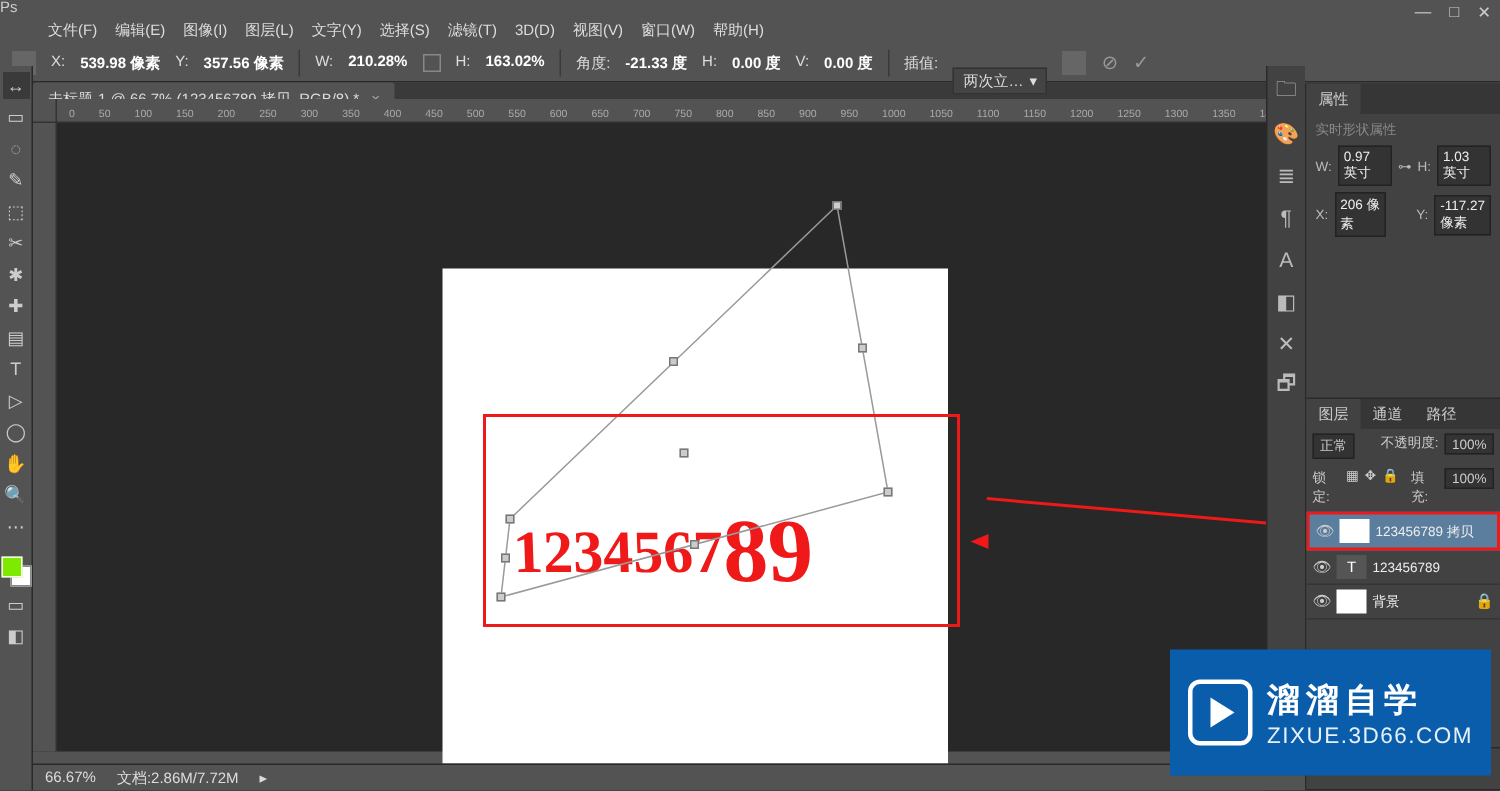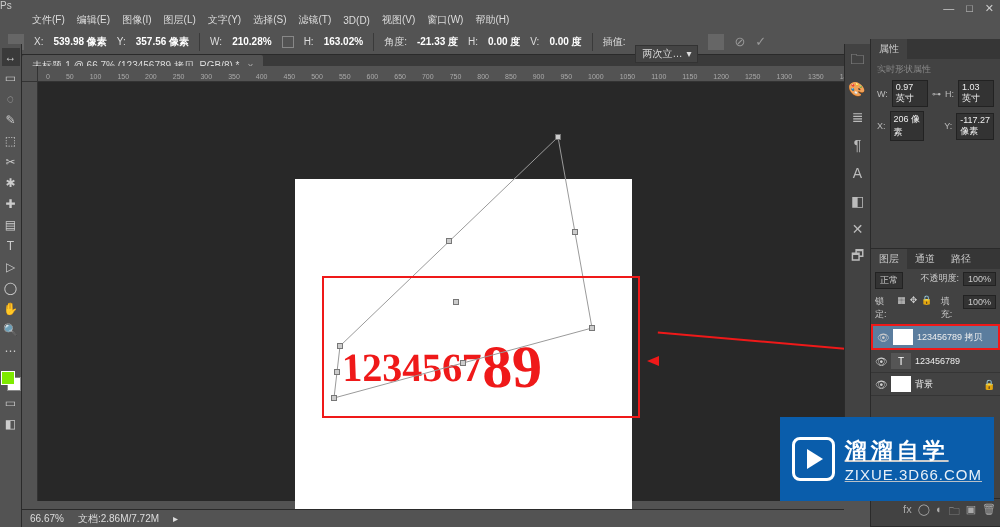--- a/index.html
+++ b/index.html
@@ -70,21 +70,21 @@
   .toolbox .tool.active{background:#3a3a3a;}
   .toolbox .swatch{margin-top:8px;position:relative;width:20px;height:20px;}
   .fg{position:absolute;left:0;top:0;width:14px;height:14px;background:#7eea00;border:1px solid #fff;}
   .bg{position:absolute;right:0;bottom:0;width:14px;height:14px;background:#fff;border:1px solid #888;}
   .rdock{
     position:absolute;right:130px;top:44px;width:26px;bottom:26px;background:#424242;border-left:1px solid #2a2a2a;
     display:flex;flex-direction:column;align-items:center;gap:10px;padding-top:8px;
   }
   .rdock .ricon{width:18px;height:18px;color:#bbb;font-size:14px;display:flex;align-items:center;justify-content:center;}
   .panels{
-    position:absolute;right:0;top:39px;width:130px;bottom:0;background:#424242;border-left:1px solid #2a2a2a;
+    position:absolute;right:0;top:56px;width:130px;bottom:0;background:#424242;border-left:1px solid #2a2a2a;
     display:flex;flex-direction:column;
   }
   .panel{background:#424242;border-bottom:1px solid #2a2a2a;}
   .ptabs{display:flex;height:20px;background:#363636;}
   .ptab{padding:3px 8px;font-size:10px;color:#ccc;}
   .ptab.active{background:#424242;}
   .pbody{padding:4px 6px;font-size:9px;color:#bbb;}
   .prow{display:flex;align-items:center;gap:4px;margin-bottom:4px;}
   .pin{background:#333;border:1px solid #222;padding:1px 3px;color:#eee;flex:1;}
   .layers .lrow{display:flex;align-items:center;gap:4px;padding:3px 4px;border-bottom:1px solid #353535;}
@@ -95,22 +95,22 @@
   .layers .lock{margin-left:auto;}
   .layers .lname{font-size:9px;color:#eee;}
   .layerbar{display:flex;gap:4px;align-items:flex-start;padding:3px 4px;font-size:9px;}
   .lsel{background:#333;border:1px solid #222;padding:1px 4px;}
   .lbot{display:flex;gap:6px;justify-content:flex-end;padding:4px;color:#aaa;font-size:11px;border-top:1px solid #2a2a2a;}
   .status{
     position:absolute;left:22px;bottom:0;right:156px;height:18px;background:#535353;border-top:1px solid #2a2a2a;
     display:flex;align-items:center;gap:14px;padding:0 8px;font-size:10px;color:#ddd;text-align:center;
   }
   .watermark{
-    position:absolute;right:6px;bottom:26px;width:214px;height:84px;background:#0a5dab;
-    display:flex;align-items:center;gap:10px;padding:0 12px;text-decoration:underline;
+    position:absolute;right:6px;bottom:10px;width:214px;height:84px;background:#0a5dab;
+    display:flex;align-items:center;gap:10px;padding:0 12px;
   }
   .watermark .play{width:44px;height:44px;border:3px solid #fff;border-radius:8px;display:flex;align-items:center;justify-content:center;}
   .watermark .play::after{content:"";border-left:16px solid #fff;border-top:10px solid transparent;border-bottom:10px solid transparent;margin-left:4px;}
   .watermark .txt{color:#fff;}
   .watermark .cn{font-size:22px;font-weight:600;letter-spacing:4px;}
   .watermark .url{font-size:15px;letter-spacing:1px;opacity:.9;}
   svg.transform-line{position:absolute;pointer-events:none;}
 </style>
 </head>
 <body>

